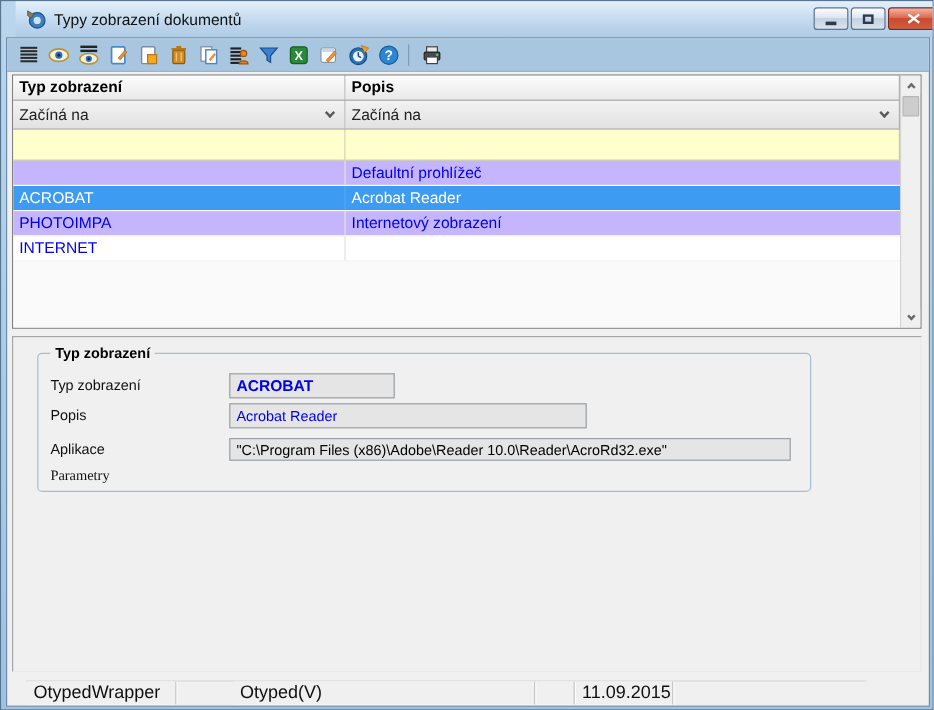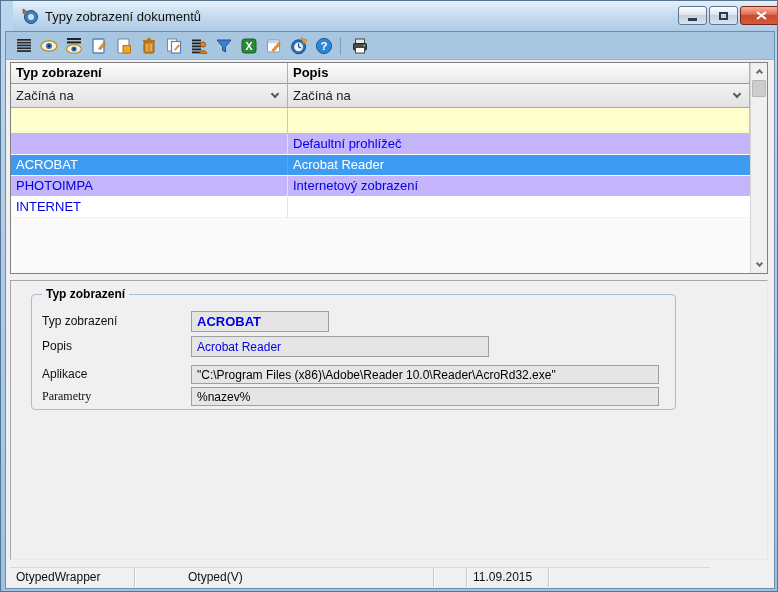--- a/index.html
+++ b/index.html
@@ -133,23 +133,23 @@
   }
   .fv-typ   { top: 16px; width: 138px; height: 21px; line-height: 20px;
               font-size: 13px; font-weight: bold; color: #0000e6; }
   .fv-popis { top: 41px; width: 298px; height: 21px; line-height: 20px; color: #0000e6; }
   .fv-apl   { top: 70px; width: 468px; height: 19px; line-height: 18px; }
   .fv-par   { top: 92px; width: 468px; height: 19px; line-height: 18px; }
   .fl-typ { top: 19px; } .fl-popis { top: 44px; } .fl-apl { top: 72px; } .fl-par { top: 94px; font-family: Liberation Serif, serif; }
 
   
   .statusbar {
-    position: absolute; left: 4px; top: 535px; width: 700px; height: 20px;
+    position: absolute; left: 16px; top: 535px; width: 700px; height: 20px;
     background: #f0f0f0; border-top: 1px solid #d9d9d9;
-    display: flex; font-size: 12px; color: #101010;
+    display: flex; font-size: 15px; color: #101010;
   }
   .spanel {
     line-height: 19px; padding-left: 6px; white-space: nowrap; overflow: hidden;
     border-right: 1px solid #c6c6c6; box-shadow: 1px 0 0 #fdfdfd;
   }
   .sp1 { width: 125px; } .sp2 { width: 252px; margin-left: 47px; } .sp3 { width: 33px; }
   .sp4 { width: 82px; } .sp5 { flex: 1; border-right: none; box-shadow: none; position: relative; }
 </style>
 </head>
 <body>
@@ -342,21 +342,20 @@
     <div class="details-panel">
       <div class="groupbox">
         <span class="gb-legend">Typ zobrazení</span>
         <span class="flabel fl-typ">Typ zobrazení</span>
         <div class="fvalue fv-typ">ACROBAT</div>
         <span class="flabel fl-popis">Popis</span>
         <div class="fvalue fv-popis">Acrobat Reader</div>
         <span class="flabel fl-apl">Aplikace</span>
         <div class="fvalue fv-apl">"C:\Program Files (x86)\Adobe\Reader 10.0\Reader\AcroRd32.exe"</div>
         <span class="flabel fl-par">Parametry</span>
-        <div class="fvalue fv-par">%nazev%</div>
       </div>
     </div>
 
     <div class="statusbar">
       <div class="spanel sp1">OtypedWrapper</div>
       <div class="spanel sp2">Otyped(V)</div>
       <div class="spanel sp3"></div>
       <div class="spanel sp4">11.09.2015</div>
       <div class="spanel sp5"></div>
     </div>

